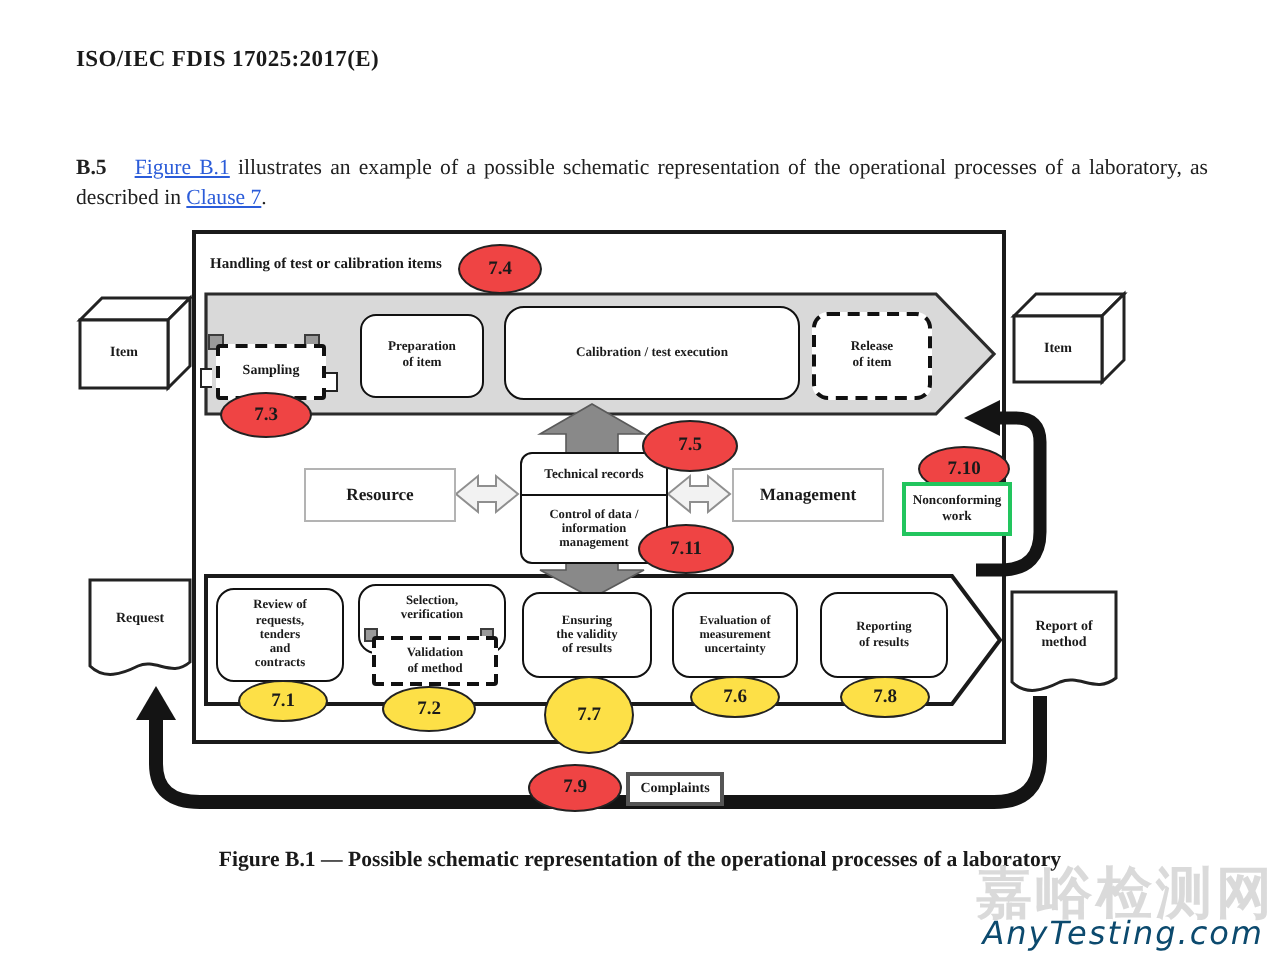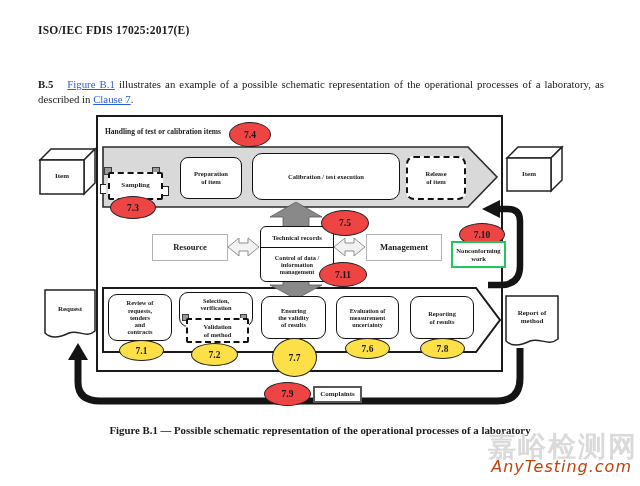--- a/index.html
+++ b/index.html
@@ -27,21 +27,21 @@
   .hookR{border:1.5px solid #222;border-left:none;background:#fff;}
   .central{background:#fff;border:1.5px solid #111;border-radius:6px;display:flex;flex-direction:column;}
   .central .cellA{flex:0 0 20px;border-bottom:1.5px solid #111;display:flex;align-items:center;
         justify-content:center;font-weight:bold;font-size:6.6px;}
   .central .cellB{flex:1;display:flex;align-items:center;justify-content:center;text-align:center;
         font-weight:bold;font-size:6.3px;line-height:1.15;padding:0 2px;}
   .handling{font-size:7.5px;font-weight:bold;white-space:nowrap;}
   .caption{position:absolute;left:0;right:0;top:424px;text-align:center;font-size:10.8px;font-weight:bold;}
   .wm-cn{position:absolute;right:2px;top:428px;font-size:28px;font-weight:bold;color:#d2d2d2;
          letter-spacing:2px;font-family:"DejaVu Sans",sans-serif;opacity:.8;}
-  .wm-en{position:absolute;right:8px;top:457px;font-size:16px;font-style:italic;color:#c2410c;
+  .wm-en{position:absolute;right:8px;top:457px;font-size:16px;font-style:italic;color:#0c4a6e;
          font-family:"DejaVu Sans",sans-serif;letter-spacing:1px;}
   .f60{font-size:6.2px;} .f63{font-size:6.4px;} .f65{font-size:6.6px;} .f70{font-size:7px;}
   .f85{font-size:8.6px;}
 </style>
 </head>
 <body>
 
 <div class="page">
 
   <div class="doc-header">ISO/IEC FDIS 17025:2017(E)</div>

